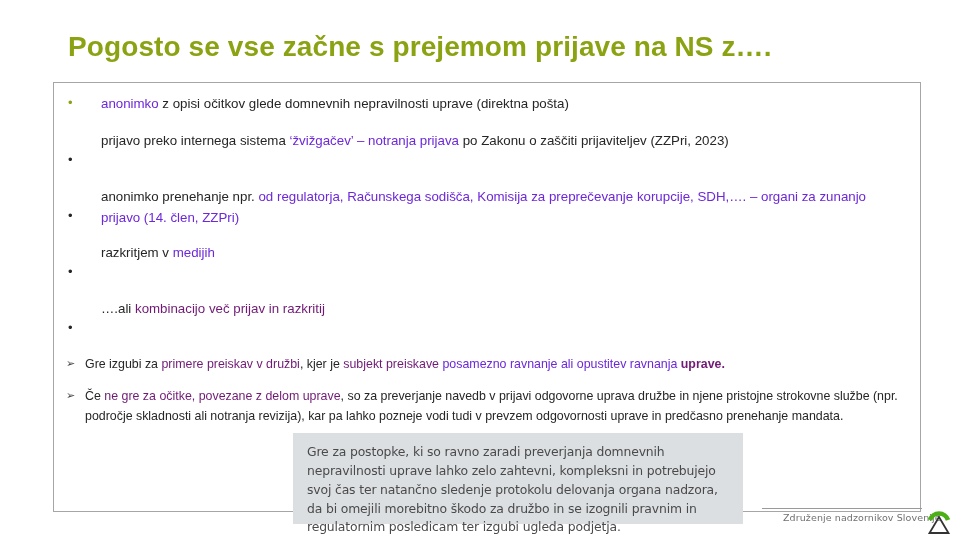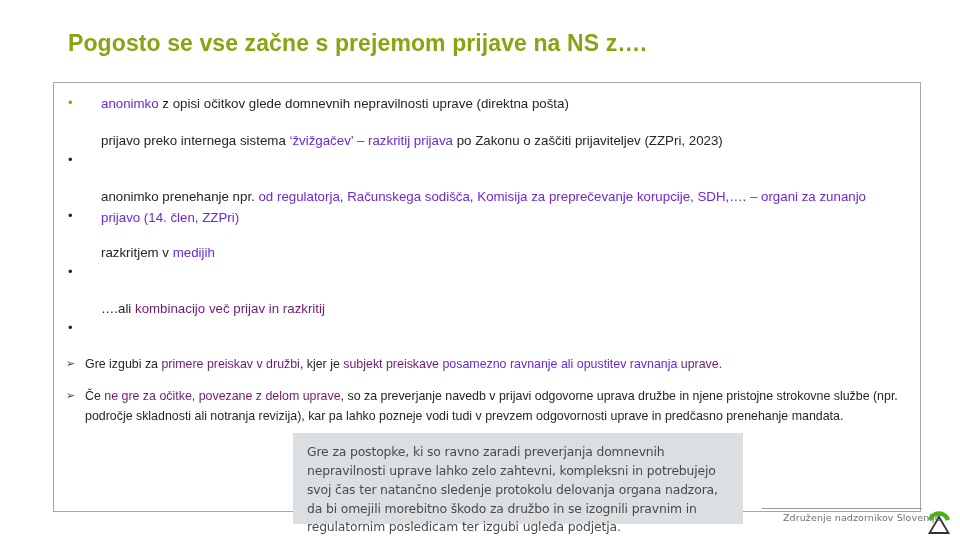--- a/index.html
+++ b/index.html
@@ -20,21 +20,21 @@
     inset: 0;
     background: #ffffff;
   }
 
   
   .slide-title {
     position: absolute;
     left: 68px;
     top: 30px;
     width: 830px;
-    font-size: 23px;
+    font-size: 28px;
     font-weight: bold;
     color: #8ba312;
     letter-spacing: 0.1px;
     line-height: 1.2;
   }
 
   
   .content-frame {
     position: absolute;
     left: 53px;
@@ -98,21 +98,21 @@
     font-size: 11px;
     color: #3f3f3f;
     box-sizing: border-box;
     line-height: 1.75;
   }
   .a-text { flex: 1 1 auto; }
 
   
   .green  { color: #6d28d9; }
   .orange { color: #701a75; }
-  .bold   { font-weight: normal; margin-top: 28px; }
+  .bold   { font-weight: bold; margin-top: 28px; }
   .dark   { color: #262626; margin-top: 20px; }
 
   
   .callout {
     position: absolute;
     left: 293px;
     top: 433px;
     width: 450px;
     height: 91px;
     background: #dcdfe2;
@@ -163,21 +163,21 @@
   <div class="slide-title">Pogosto se vse začne s prejemom prijave na NS z….</div>
 
   <div class="content-frame">
     <div class="bullet-list" id="bullet-list">
         <div class="bullet-row lvl1">
           <span class="b-dot olive">•</span>
           <span class="b-text"><span class="green">anonimko </span><span class="dark">z opisi očitkov glede domnevnih nepravilnosti uprave (direktna pošta)</span></span>
         </div>
         <div class="bullet-row lvl1">
           <span class="b-dot dark">•</span>
-          <span class="b-text"><span class="dark">prijavo preko internega sistema </span><span class="green">‘žvižgačev’ – razkritij prijava </span><span class="dark">po Zakonu o zaščiti prijaviteljev (ZZPri, 2023)</span></span>
+          <span class="b-text"><span class="dark">prijavo preko internega sistema </span><span class="green">‘žvižgačev’ – notranja prijava </span><span class="dark">po Zakonu o zaščiti prijaviteljev (ZZPri, 2023)</span></span>
         </div>
         <div class="bullet-row lvl1 tall">
           <span class="b-dot dark">•</span>
           <span class="b-text"><span class="dark">anonimko prenehanje npr. </span><span class="green">od regulatorja, Računskega sodišča, Komisija za preprečevanje korupcije, SDH,…. – organi za zunanjo prijavo (14. člen, ZZPri)</span></span>
         </div>
         <div class="bullet-row lvl1">
           <span class="b-dot dark">•</span>
           <span class="b-text"><span class="dark">razkritjem v </span><span class="green">medijih</span></span>
         </div>
         <div class="bullet-row lvl1">

